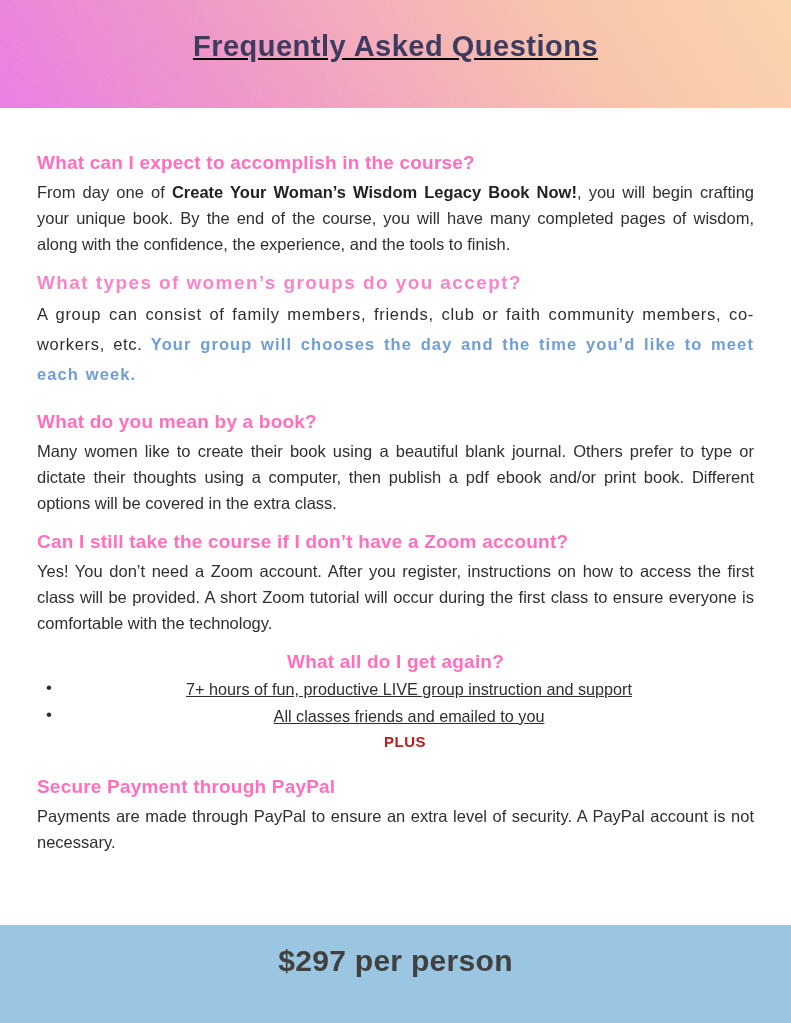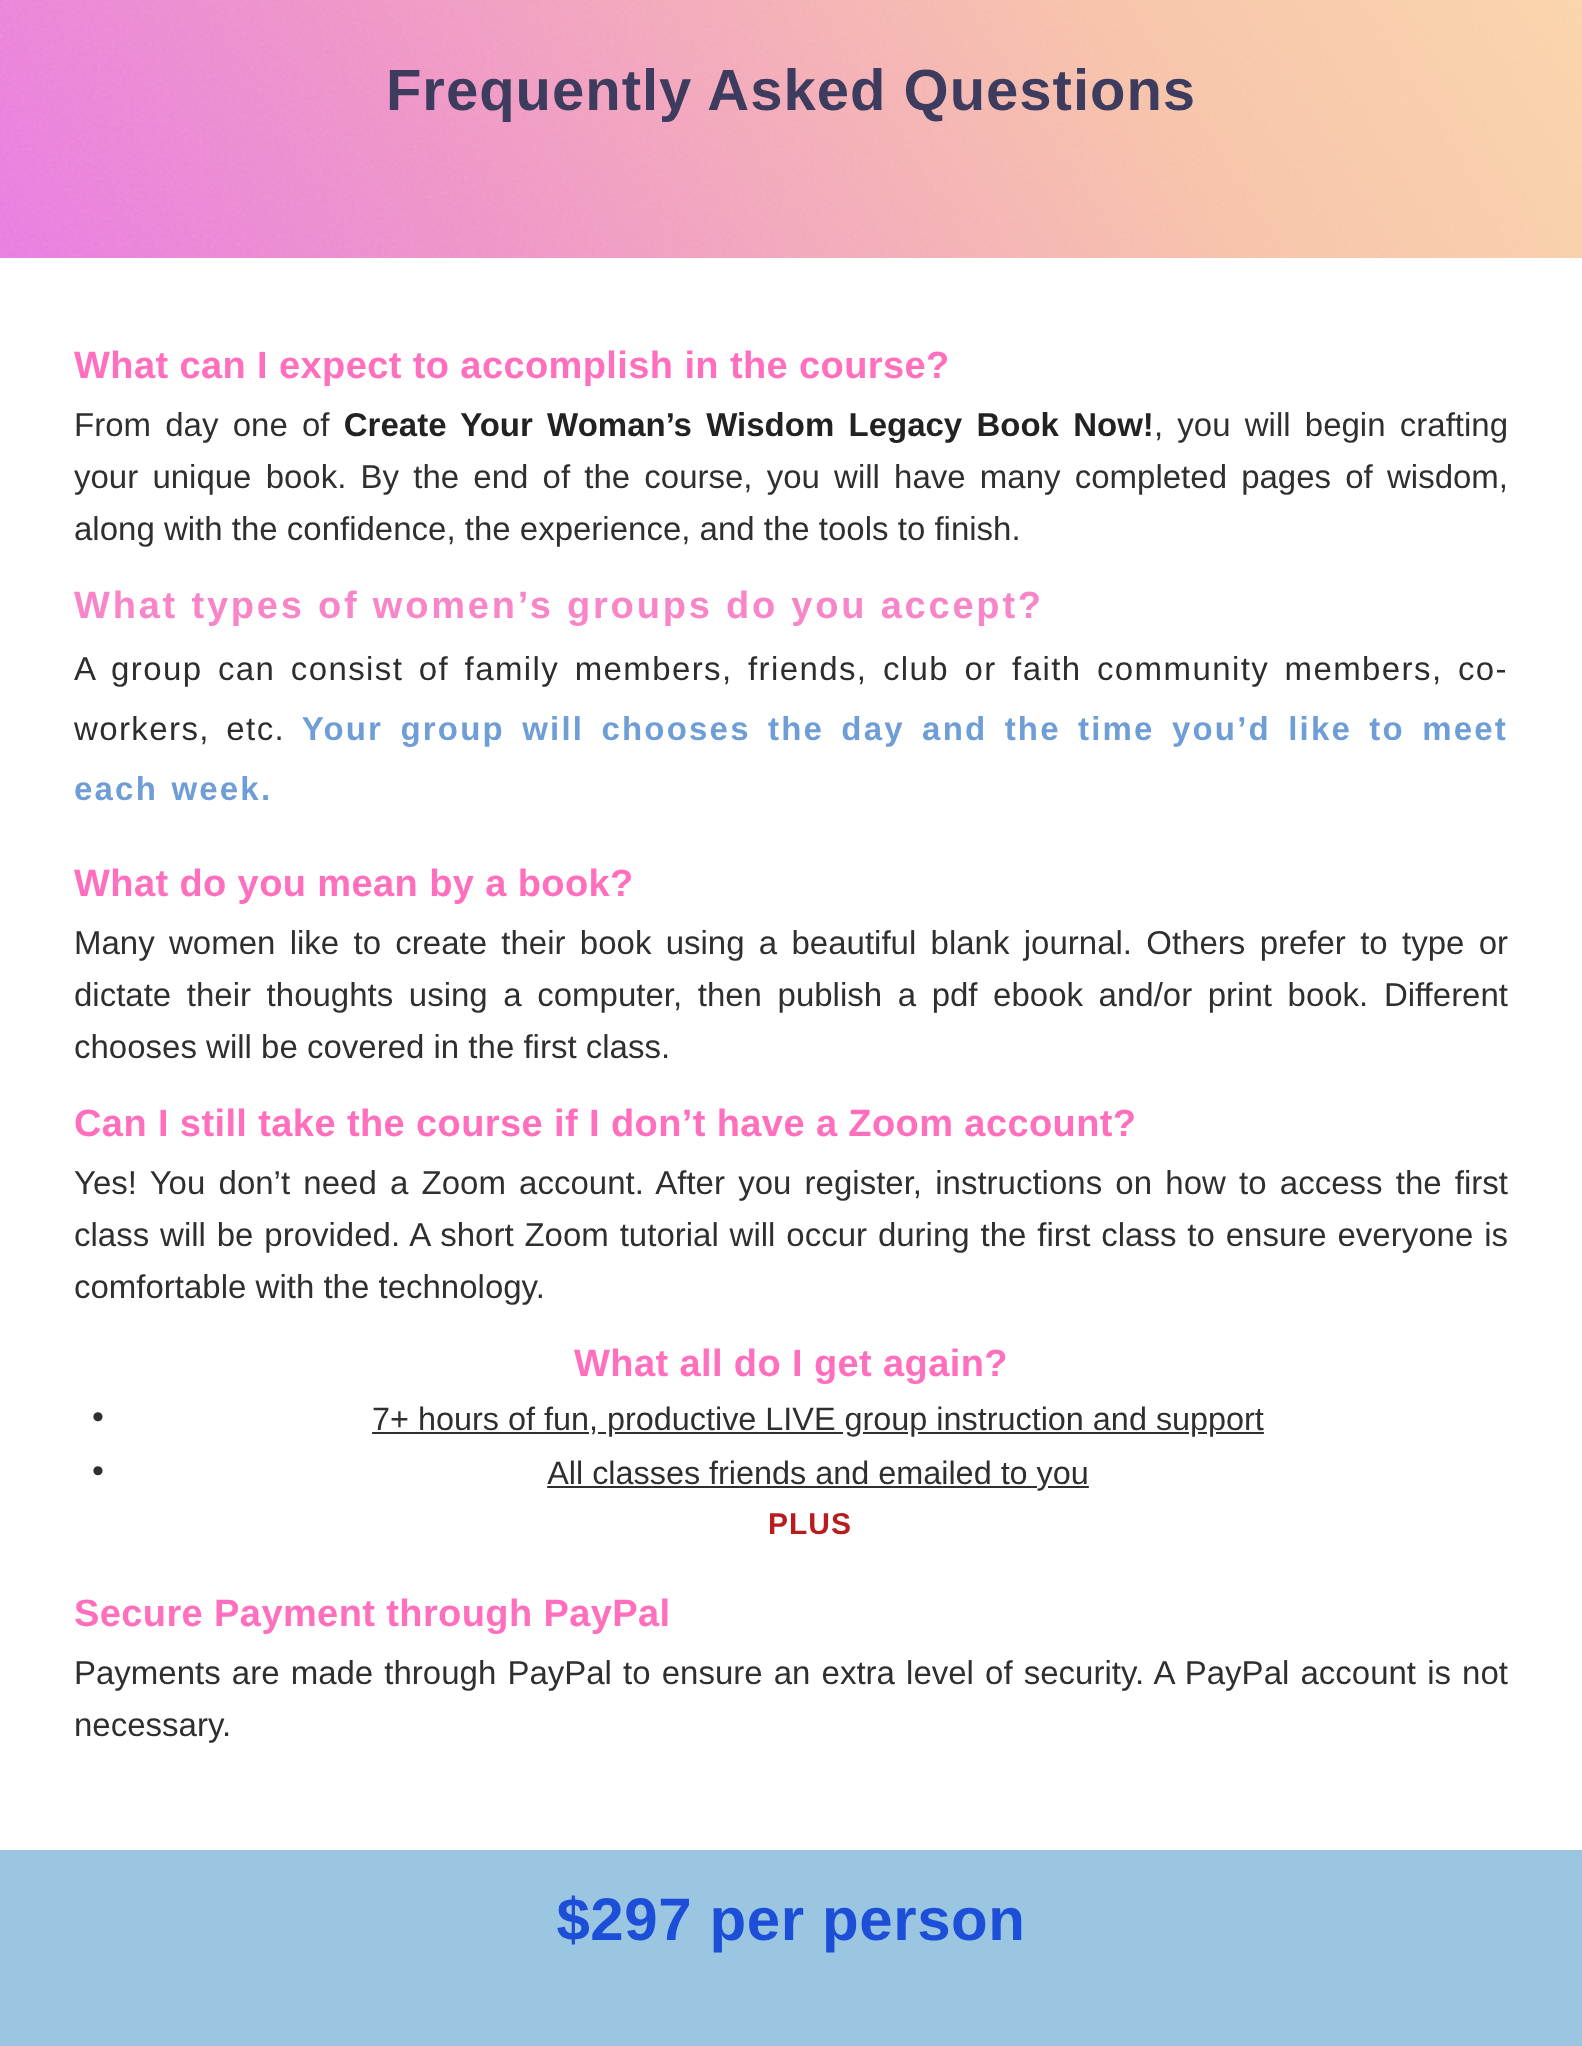--- a/index.html
+++ b/index.html
@@ -7,23 +7,24 @@
   body {
     width: 791px; height: 1023px;
     display: flex; flex-direction: column;
     background: #ffffff;
     font-family: "Liberation Sans", sans-serif;
     overflow: hidden;
   }
   
   .header {
     position: relative;
-    height: 129px; flex: 0 0 auto;
+    height: 108px; flex: 0 0 auto;
     background: linear-gradient(58deg, #e97ce2 0%, #ef93c8 28%, #f3a6bc 45%, #f7c3a9 72%, #fbd4ab 100%);
     overflow: hidden;
+    text-decoration: underline;
   }
   .header .noise {
     position: absolute; inset: 0; width: 100%; height: 100%;
     opacity: 0.14; mix-blend-mode: overlay; pointer-events: none;
   }
   .header h1 {
     position: relative;
     margin: 0; padding-top: 30px;
     text-align: center;
     font-size: 29px; font-weight: bold;
@@ -75,21 +76,21 @@
   .footer {
     flex: 0 0 auto; height: 98px;
     margin-top: auto;
     background: #9bc6e1;
   }
   .footer .price {
     margin: 0; padding-top: 19px;
     text-align: center;
     font-size: 30px; font-weight: bold;
     letter-spacing: 0.3px;
-    color: #1d4ed8;
+    color: #404040;
   }
 </style>
 </head>
 <body>
 
 <header class="header">
   <svg class="noise" xmlns="http://www.w3.org/2000/svg">
     <filter id="grain">
         <feTurbulence type="fractalNoise" baseFrequency="0.55" numOctaves="2" stitchTiles="stitch"></feTurbulence>
         <feColorMatrix type="saturate" values="0"></feColorMatrix>
@@ -106,21 +107,21 @@
     <p><span>From day one of </span><strong>Create Your Woman’s Wisdom Legacy Book Now!</strong><span>, you will begin crafting your unique book. By the end of the course, you will have many completed pages of wisdom, along with the confidence, the experience, and the tools to finish.</span></p>
   </section>
 
   <section class="sec s1">
     <h2>What types of women’s groups do you accept?</h2>
     <p><span>A group can consist of family members, friends, club or faith community members, co-workers, etc. </span><span class="hl">Your group will chooses the day and the time you’d like to meet each week.</span></p>
   </section>
 
   <section class="sec s3">
     <h2>What do you mean by a book?</h2>
-    <p>Many women like to create their book using a beautiful blank journal. Others prefer to type or dictate their thoughts using a computer, then publish a pdf ebook and/or print book. Different chooses will be covered in the first class.</p>
+    <p>Many women like to create their book using a beautiful blank journal. Others prefer to type or dictate their thoughts using a computer, then publish a pdf ebook and/or print book. Different options will be covered in the extra class.</p>
   </section>
 
   <section class="sec s4">
     <h2>Can I still take the course if I don’t have a Zoom account?</h2>
     <p>Yes! You don’t need a Zoom account. After you register, instructions on how to access the first class will be provided. A short Zoom tutorial will occur during the first class to ensure everyone is comfortable with the technology.</p>
   </section>
 
   <section class="sec s5">
     <h2>What all do I get again?</h2>
     <ul class="bullets">

